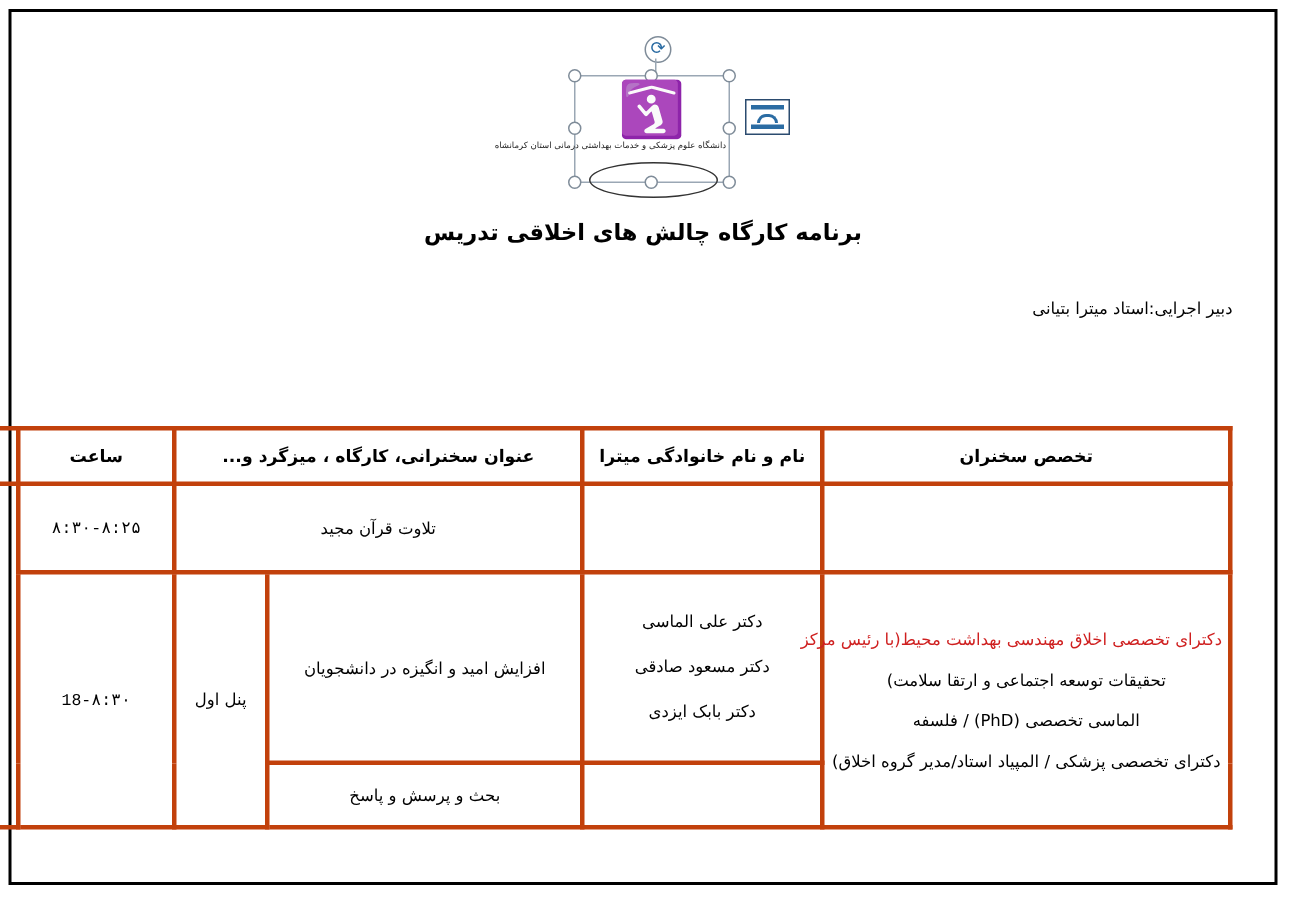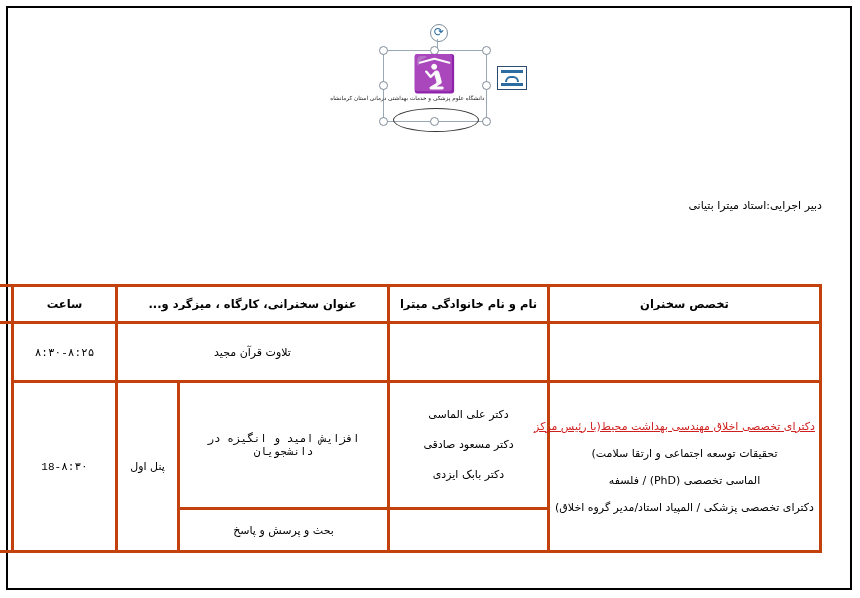--- a/index.html
+++ b/index.html
@@ -202,21 +202,20 @@
 
   .row-quran td { height: 50px; }
   .cell-spec-list {
     line-height: 27px;
     font-size: 9px;
     padding: 6px 4px;
   }
   .cell-spec-list div { white-space: nowrap; }
   .spec-hl {
     color: #cf1f1f;
-    text-decoration: underline;
   }
   .cell-names {
     line-height: 30px;
     font-size: 11px;
     padding: 6px 4px;
   }
   .cell-panel {
     font-size: 13px;
     font-weight: bold;
   }
@@ -253,20 +252,21 @@
       </div>
       <div class="logo-ring"></div>
     </div>
 
     <div class="pic-icon">
       <div class="bar b1"></div>
       <div class="arc"></div>
       <div class="bar b2"></div>
     </div>
 
+    <div class="doc-title">برنامه کارگاه چالش های اخلاقی تدریس</div>
 
     <div class="meta-line meta-2">دبیر اجرایی:استاد میترا بتیانی</div>
 
     <div class="schedule-wrap">
       <table class="schedule">
         <colgroup>
           <col class="c-spec">
           <col class="c-name">
           <col class="c-topic">
           <col class="c-panel">
@@ -295,21 +295,21 @@
               <div><span class="spec-hl">دکترای تخصصی اخلاق مهندسی بهداشت محیط(با رئیس مرکز</span></div>
               <div>تحقیقات توسعه اجتماعی و ارتقا سلامت)</div>
               <div>الماسی تخصصی (PhD) / فلسفه</div>
               <div>دکترای تخصصی پزشکی / المپیاد استاد/مدیر گروه اخلاق)</div>
             </td>
             <td class="cell-names">
               <div>دکتر علی الماسی</div>
               <div>دکتر مسعود صادقی</div>
               <div>دکتر بابک ایزدی</div>
             </td>
-            <td class="cell-topic-main" style="height:118px;font-family:Liberation Mono, monospace;">افزایش امید و انگیزه در دانشجویان</td>
+            <td class="cell-topic-main" style="height:118px;">افزایش امید و انگیزه در دانشجویان</td>
             <td rowspan="2" class="cell-panel">پنل اول</td>
             <td rowspan="2" class="cell-time">18-۸:۳۰</td>
           </tr>
           <tr class="row-qa">
             <td></td>
             <td>بحث و پرسش و پاسخ</td>
           </tr>
         </tbody>
       </table>
     </div>

